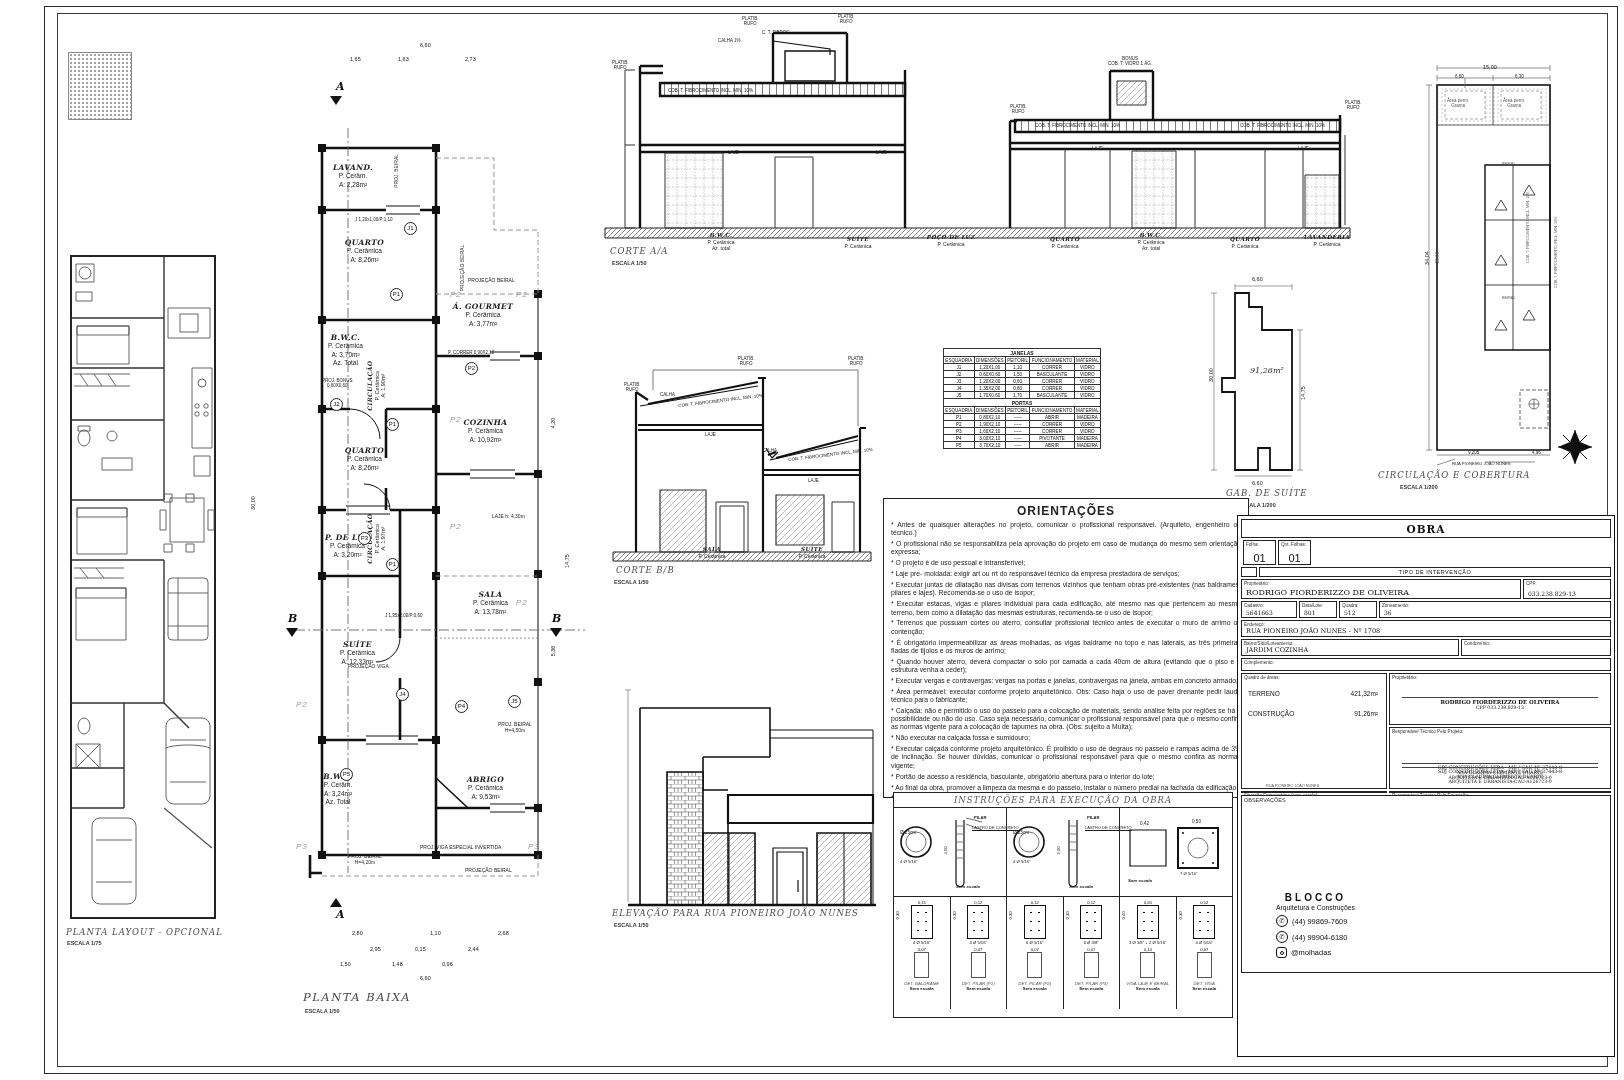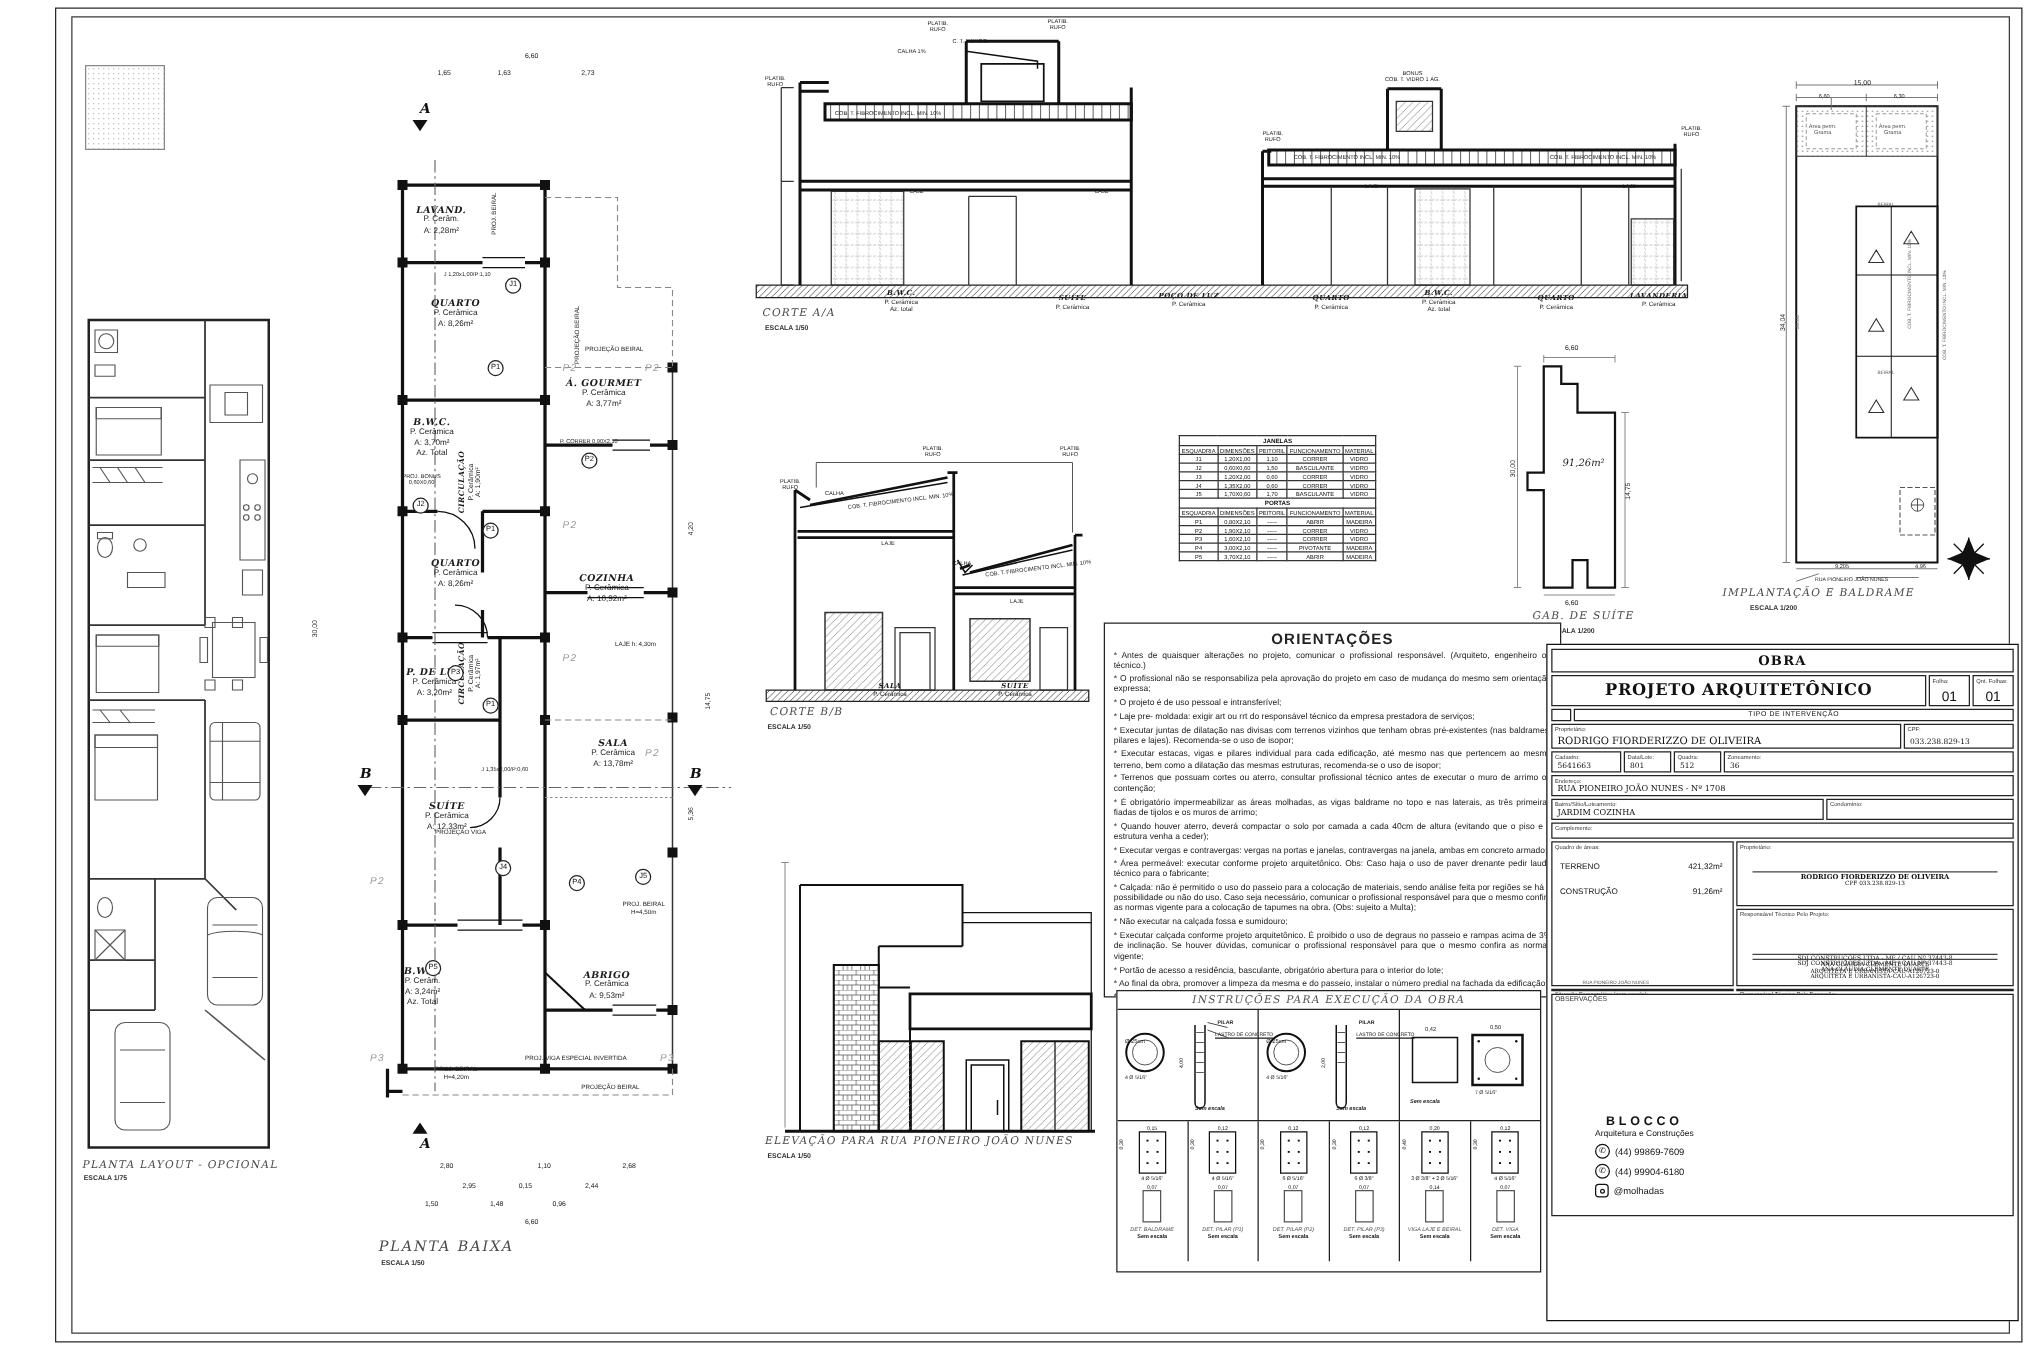--- a/index.html
+++ b/index.html
@@ -263,21 +263,21 @@
   <div class="room rot" style="left:345px;top:375px;width:64px;font-size:5.5px;">
     <span class="nm" style="font-size:6px;">CIRCULAÇÃO</span>
       <span>P. Cerâmica</span>
       <span>A: 1,90m²</span>
     </div>
   <div class="room" style="left:322px;top:446px;width:85px;">
     <span class="nm">QUARTO</span>
       <span>P. Cerâmica</span>
       <span>A: 8,26m²</span>
     </div>
-  <div class="room" style="left:443px;top:418px;width:85px;margin-top:40px;">
+  <div class="room" style="left:443px;top:418px;width:85px;">
     <span class="nm">COZINHA</span>
       <span>P. Cerâmica</span>
       <span>A: 10,92m²</span>
     </div>
   <div class="room" style="left:310px;top:533px;width:75px;">
     <span class="nm">P. DE LUZ</span>
       <span>P. Cerâmica</span>
       <span>A: 3,20m²</span>
     </div>
   <div class="room rot" style="left:345px;top:528px;width:64px;font-size:5.5px;">
@@ -688,21 +688,21 @@
     <span>Área perm.</span>
       <span>Grama</span>
     </div>
   <div class="lbl tiny rot" style="left:1492px;top:225px;color:#555;font-size:3.8px;">COB. T. FIBROCIMENTO INCL. MIN. 10%</div>
   <div class="lbl tiny rot" style="left:1520px;top:250px;color:#555;font-size:3.8px;">COB. T. FIBROCIMENTO INCL. MIN. 10%</div>
   <div class="lbl tiny" style="left:1502px;top:162px;color:#555;font-size:3.8px;">BEIRAL</div>
   <div class="lbl tiny" style="left:1502px;top:296px;color:#555;font-size:3.8px;">BEIRAL</div>
   <div class="dim" style="left:1468px;top:450px;font-size:4.5px;">9,205</div>
   <div class="dim" style="left:1532px;top:450px;font-size:4.5px;">4,96</div>
   <div class="lbl tiny" style="left:1452px;top:462px;font-size:4.2px;">RUA PIONEIRO JOÃO NUNES</div>
-  <div class="dtitle sm" style="left:1378px;top:470px;">IMPLANTAÇÃO E BALDRAME</div>
+  <div class="dtitle sm" style="left:1378px;top:470px;">CIRCULAÇÃO E COBERTURA</div>
   <div class="dscale" style="left:1400px;top:484px;">ESCALA 1/200</div>
 
   <div class="orient">
     <h3>ORIENTAÇÕES</h3>
     <div>
 
     <p>* Antes de quaisquer alterações no projeto, comunicar o profissional responsável. (Arquiteto, engenheiro ou técnico.)</p>
         <p>* O profissional não se responsabiliza pela aprovação do projeto em caso de mudança do mesmo sem orientação expressa;</p>
         <p>* O projeto é de uso pessoal e intransferível;</p>
         <p>* Laje pre- moldada: exigir art ou rrt do responsável técnico da empresa prestadora de serviços;</p>
@@ -864,23 +864,20 @@
       </div>
   </div>
 
   <div class="tb">
     <div class="row">
         <div class="bx" style="flex:1;height:19px;">
       <div class="ctr" style="font-size:10.5px;font-weight:bold;letter-spacing:1px;font-family:'DejaVu Serif',serif;">OBRA</div>
     </div>
       </div>
     <div class="row">
-        <div class="bx" style="flex:1;height:25px;">
-      <div class="ctr" style="font-size:13px;font-weight:bold;letter-spacing:.5px;font-family:'DejaVu Serif',serif;">PROJETO ARQUITETÔNICO</div>
-    </div>
     <div class="bx" style="width:33px;height:25px;margin-left:2px;">
       <div class="flab">Folha:</div>
       <div class="ctr" style="font-size:11px;padding-top:5px;">01</div>
     </div>
     <div class="bx" style="width:33px;height:25px;margin-left:2px;">
       <div class="flab">Qnt. Folhas:</div>
       <div class="ctr" style="font-size:11px;padding-top:5px;">01</div>
     </div>
       </div>
     <div class="row">

